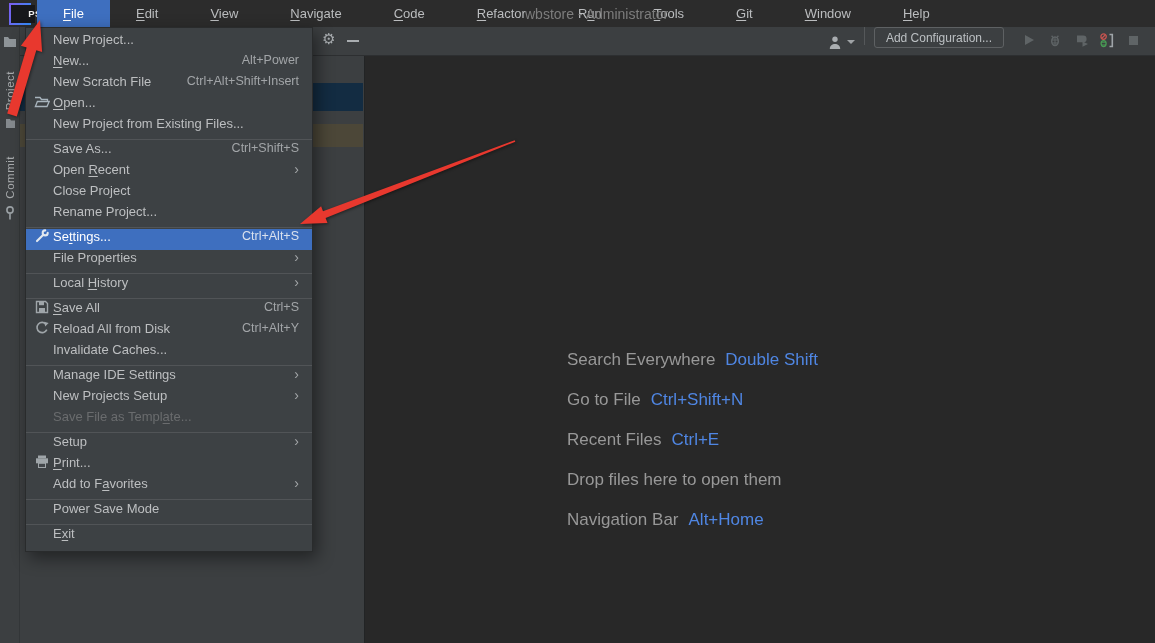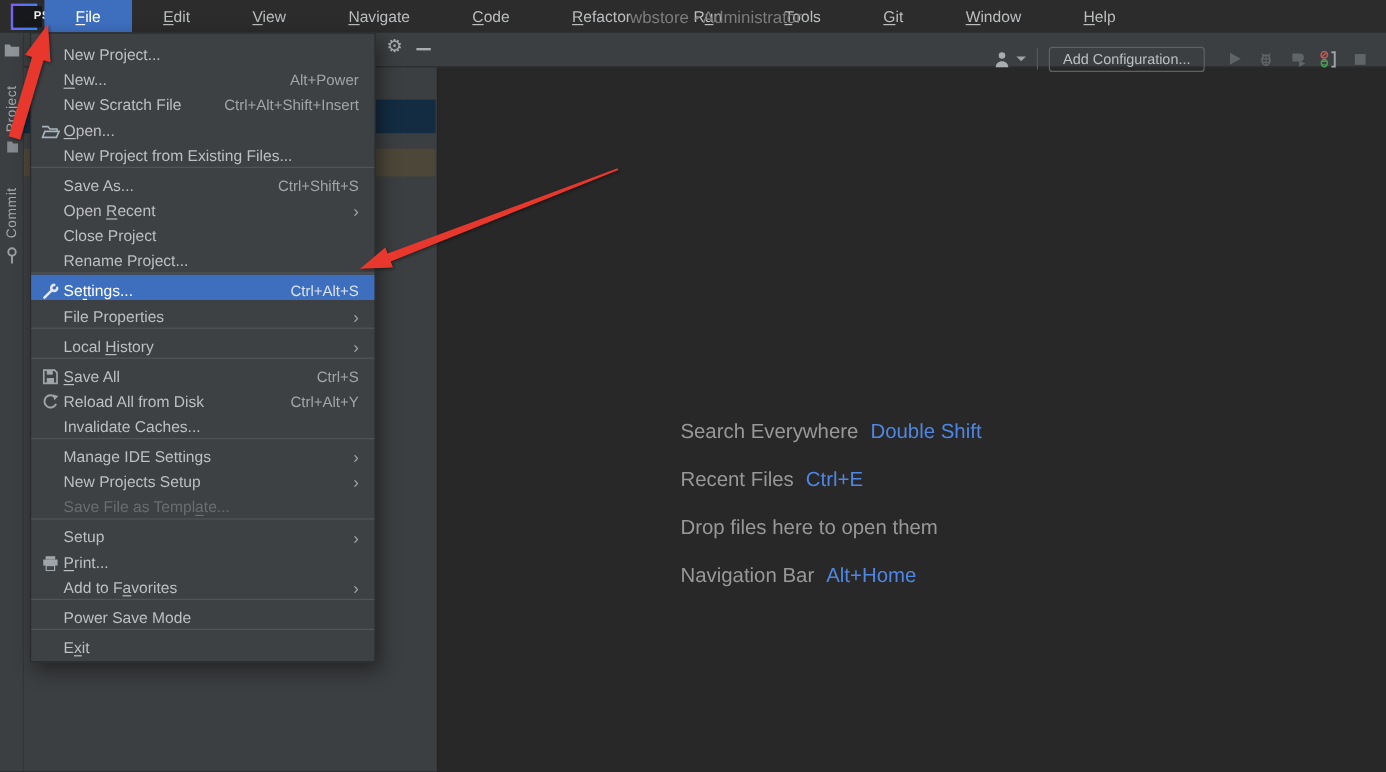--- a/index.html
+++ b/index.html
@@ -16,21 +16,21 @@
   .titlebar{position:absolute;top:0;left:0;right:0;height:27px;background:#2c2c2c;display:flex;align-items:center;z-index:6;}
   .logo{width:22px;height:22px;margin:0 6px 0 9px;padding:2px;background:linear-gradient(110deg,#7f5cee,#2f8ef5);flex:0 0 auto;}
   .logo-inner{width:100%;height:100%;background:#17181b;color:#f0f0f0;font-size:9.5px;font-weight:bold;display:flex;align-items:center;justify-content:center;letter-spacing:.5px;padding-left:24px;}
   .menubar{display:flex;height:100%;}
   .mb-item{padding:0 26px;display:flex;align-items:center;color:#bbbdbf;font-size:13px;cursor:default;}
   .mb-item.active{background:var(--sel);color:#fff;}
   .win-title{position:absolute;left:525px;top:0;height:27px;display:flex;align-items:center;color:#7d7d7d;font-size:14px;}
 
   
   .toolbar{position:absolute;top:27px;left:20px;right:0;height:29px;background:#3c3f41;border-bottom:1px solid #2d2f31;z-index:1;}
-  .tb-right{position:absolute;right:9px;top:0;height:44px;display:flex;align-items:center;}
+  .tb-right{position:absolute;right:9px;top:0;height:44px;display:flex;align-items:flex-start;}
   .user-wrap{display:flex;align-items:center;gap:3px;padding:2px;}
   .caret-down{width:0;height:0;border-left:4px solid transparent;border-right:4px solid transparent;border-top:4px solid #9fa3a6;}
   .tb-divider{width:1px;height:18px;background:#55585a;margin:0 9px 0 7px;}
   .add-config{height:21px;display:flex;align-items:center;padding:0 11px;border:1px solid #5e6163;border-radius:3px;color:#bcc0c3;font-size:12px;background:transparent;margin-right:12px;cursor:default;}
   .tb-ico{display:flex;align-items:center;justify-content:center;width:26px;height:26px;}
 
   
   .stripe{position:absolute;left:0;top:27px;bottom:0;width:20px;background:#3c3f41;border-right:1px solid #333638;z-index:2;}
   .stripe-folder{position:absolute;top:9px;left:0;width:20px;display:flex;justify-content:center;}
   .stripe-item{position:absolute;left:0;width:20px;display:flex;flex-direction:column;align-items:center;gap:5px;}
@@ -48,21 +48,21 @@
   
   .editor{position:absolute;left:366px;top:57px;right:0;bottom:0;background:#282828;z-index:0;}
   .hints{position:absolute;left:567px;top:350px;z-index:1;}
   .hint-row{margin-bottom:20px;font-size:17px;white-space:nowrap;}
   .hint-label{color:#989898;}
   .hint-key{color:#4f86e3;margin-left:10px;}
   .hint-key:empty{display:none;}
 
   
   .menu{position:absolute;left:25px;top:27px;width:288px;background:#3d4144;border:1px solid #292b2c;box-shadow:4px 6px 16px rgba(0,0,0,.45);z-index:10;padding:4px 0;}
-  .mi{height:21px;display:flex;align-items:flex-end;padding:0 13px 0 7px;font-size:13px;color:#bdbfc1;cursor:default;}
+  .mi{height:21px;display:flex;align-items:flex-start;padding:0 13px 0 7px;font-size:13px;color:#bdbfc1;cursor:default;}
   .mi .ico{width:18px;display:flex;justify-content:center;align-items:center;margin-right:2px;flex:0 0 auto;}
   .mi .lbl{white-space:nowrap;}
   .mi .spacer{flex:1;}
   .mi .sc{color:#a2a5a8;font-size:12.5px;white-space:nowrap;}
   .mi .arrow{color:#a2a5a8;font-size:14px;line-height:1;margin-left:8px;}
   .mi.selected{background:var(--sel);color:#fff;}
   .mi.selected .sc{color:#d9e1ee;}
   .mi.disabled{color:#6a6c6e;}
   .sep{height:1px;background:#515457;margin:1.5px 0;}
 
@@ -191,20 +191,23 @@
     <span style="font-size:15px;color:#a9adb0;line-height:1">⚙</span>
   </div>
 <div class="panel-min"></div>
 
 <div class="editor"></div>
 <div class="hints" id="hints">
     <div class="hint-row">
     <span class="hint-label">Search Everywhere</span><span class="hint-key">Double Shift</span>
   </div>
     <div class="hint-row">
+    <span class="hint-label">Go to File</span><span class="hint-key">Ctrl+Shift+N</span>
+  </div>
+    <div class="hint-row">
     <span class="hint-label">Recent Files</span><span class="hint-key">Ctrl+E</span>
   </div>
     <div class="hint-row">
     <span class="hint-label">Drop files here to open them</span>
   </div>
     <div class="hint-row">
     <span class="hint-label">Navigation Bar</span><span class="hint-key">Alt+Home</span>
   </div>
   </div>
 

